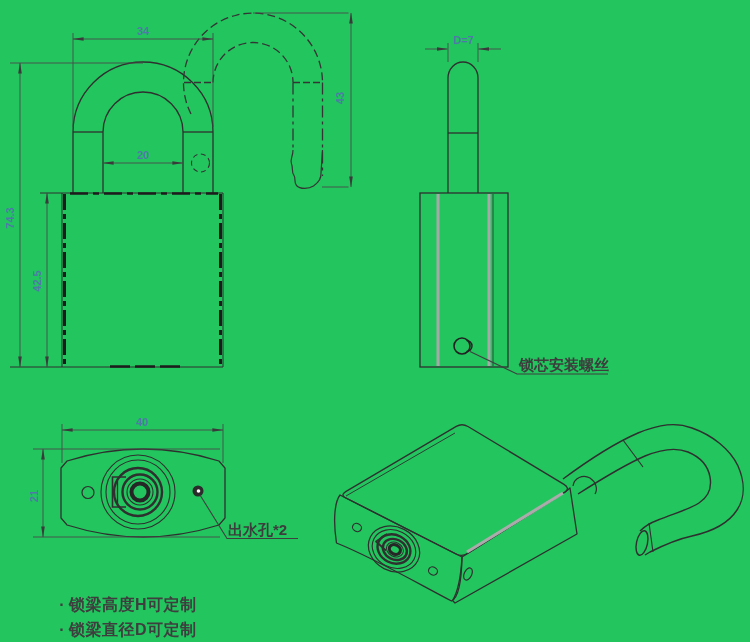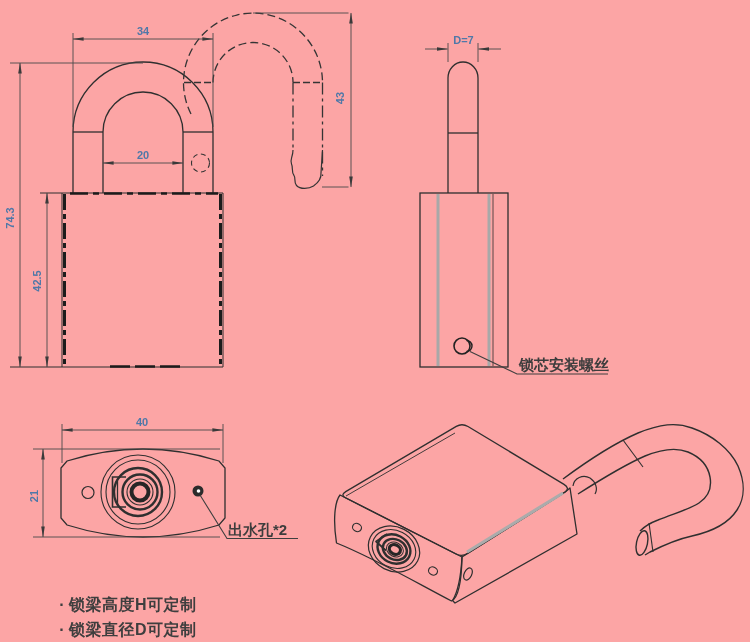--- a/index.html
+++ b/index.html
@@ -1,16 +1,16 @@
 <!DOCTYPE html>
 <html><head>
 <meta charset="utf-8">
 <style>
   html,body{margin:0;padding:0;background:#ffffff;}
-  .stage{position:relative;width:750px;height:642px;background:#fca5a5;overflow:hidden;
+  .stage{position:relative;width:750px;height:642px;background:#22c55e;overflow:hidden;
          font-family:"Liberation Sans",sans-serif;}
   svg{position:absolute;left:0;top:0;}
   .dimtxt{font-size:11px;font-weight:700;fill:#4f78a8;}
   .cnlabel{font-size:15px;font-weight:700;fill:#3d3d3d;}
   .notes{position:absolute;left:55px;top:592px;color:#3e3e3e;font-size:16px;
          font-weight:700;line-height:25px;}
   .note-row{display:flex;align-items:center;}
   .note-bullet{width:14px;text-align:center;}
   .note-text{letter-spacing:0.5px;}
 </style>

